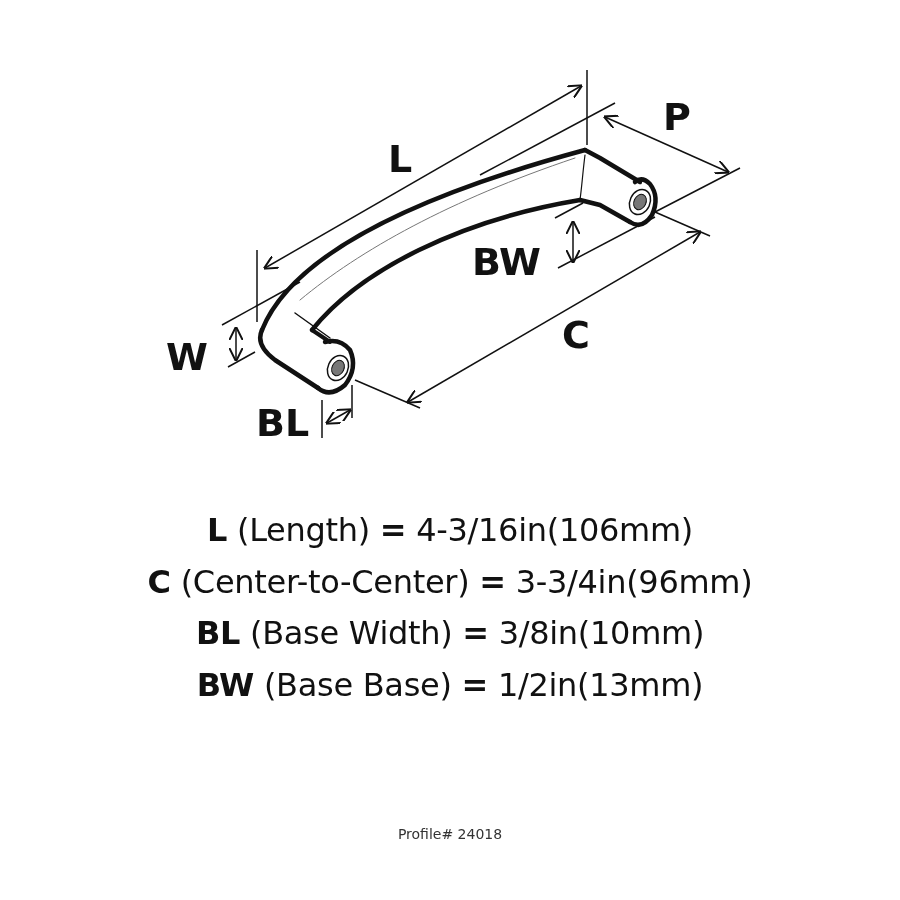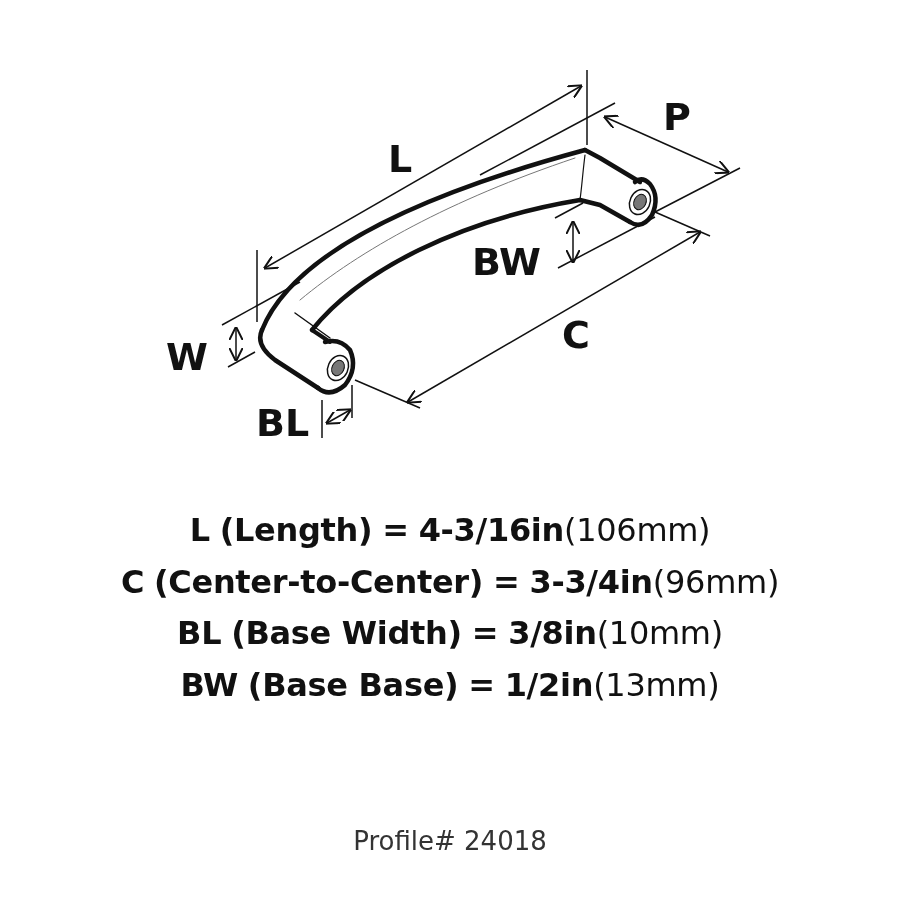--- a/index.html
+++ b/index.html
@@ -3,25 +3,25 @@
 <meta charset="utf-8">
 <style>
   html, body { margin: 0; padding: 0; background: #ffffff; }
   body { width: 900px; height: 900px; position: relative; overflow: hidden; font-family: "DejaVu Sans", "Liberation Sans", sans-serif; color: #111; }
   .diagram { position: absolute; left: 0; top: 0; width: 900px; height: 470px; }
   .diagram svg { width: 900px; height: 470px; display: block; }
   .lbl { font-family: "DejaVu Sans", sans-serif; font-size: 38px; font-weight: bold; fill: #111; }
   .specs { position: absolute; left: 0; top: 505px; width: 900px; text-align: center; }
   .spec-line { font-size: 32px; line-height: 51.5px; white-space: nowrap; letter-spacing: -0.3px; }
   .spec-line .key { font-weight: bold; }
-  .spec-line .name { font-weight: bold; }
+  .spec-line .name { font-weight: normal; }
   .spec-line .eq { font-weight: bold; }
-  .spec-line .imp { font-weight: bold; }
+  .spec-line .imp { font-weight: normal; }
   .spec-line .met { font-weight: normal; margin-top: 16px; }
-  .profile { position: absolute; left: 0; top: 826px; width: 900px; text-align: center; font-size: 26px; color: #333; }
+  .profile { position: absolute; left: 0; top: 826px; width: 900px; text-align: center; font-size: 14px; color: #333; }
 </style>
 </head>
 <body>
 
 <div class="diagram">
   <svg viewBox="0 0 900 470" xmlns="http://www.w3.org/2000/svg">
     <defs>
       <marker id="ah" viewBox="0 0 10 10" refX="9" refY="5" markerWidth="9" markerHeight="9" orient="auto-start-reverse">
         <path d="M0,0 L10,5 L0,10" fill="none" stroke="#111" stroke-width="1.5"></path>
       </marker>

